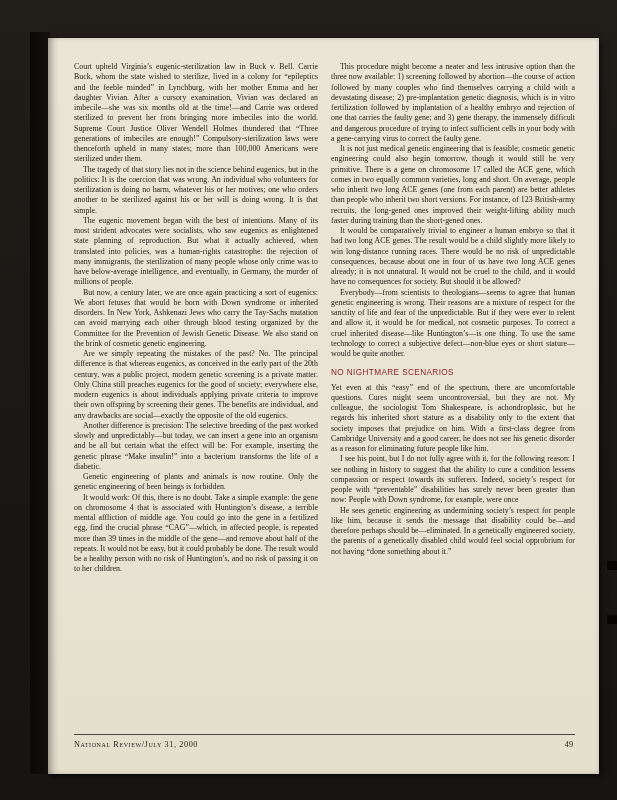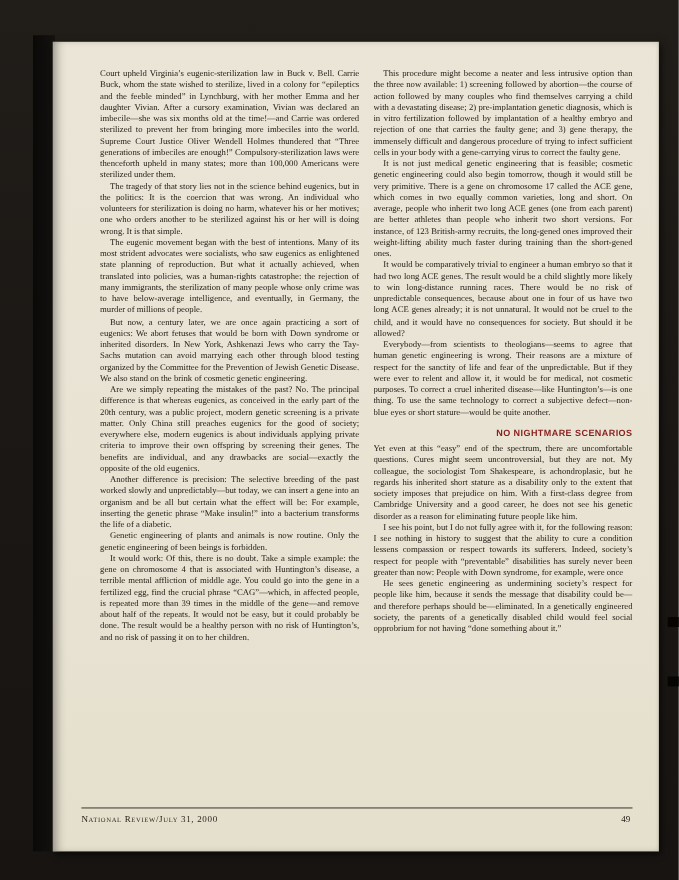--- a/index.html
+++ b/index.html
@@ -12,33 +12,33 @@
     position:absolute;left:30px;top:32px;width:20px;height:742px;
     background:linear-gradient(90deg,#0a0908,#15120f);
   }
   .page{
     position:absolute;left:48px;top:38px;width:551px;height:736px;
     background:linear-gradient(180deg,#eae5d6 0%,#e8e3d3 60%,#e5dfcd 100%);
     box-shadow:inset 7px 0 10px -5px rgba(0,0,0,0.45), inset -2px 0 4px -2px rgba(0,0,0,0.18), 2px 2px 6px rgba(0,0,0,0.6);
   }
   .columns{
     position:absolute;left:26px;right:24px;top:24px;bottom:46px;
-    display:flex;gap:13px;overflow:hidden;margin-left:17px;
+    display:flex;gap:13px;overflow:hidden;
   }
   .col{
     flex:1 1 0;min-width:0;
     font-size:7.9px;line-height:10.25px;color:#262019;
     text-align:justify;overflow:hidden;
   }
   .col p{margin:0;text-indent:9px;}
   .col p.noindent{text-indent:0;}
   .section-heading{
     font-family:"Liberation Sans", sans-serif;
-    font-weight:bold;font-size:8.2px;letter-spacing:0.4px;
-    color:#8a1e1e;margin:9px 0 4px 0;text-align:right;
+    font-weight:normal;font-size:8.2px;letter-spacing:0.4px;
+    color:#8a1e1e;margin:9px 0 4px 0;text-align:left;
   }
   .footer{
     position:absolute;left:26px;right:24px;bottom:18px;height:22px;
   }
   .footer .rule{
     border-top:1px solid #4a443a;height:0;margin-bottom:4px;
   }
   .footer .journal{
     position:absolute;left:0;right:0;top:6px;text-align:left;
     font-variant:small-caps;letter-spacing:0.6px;

